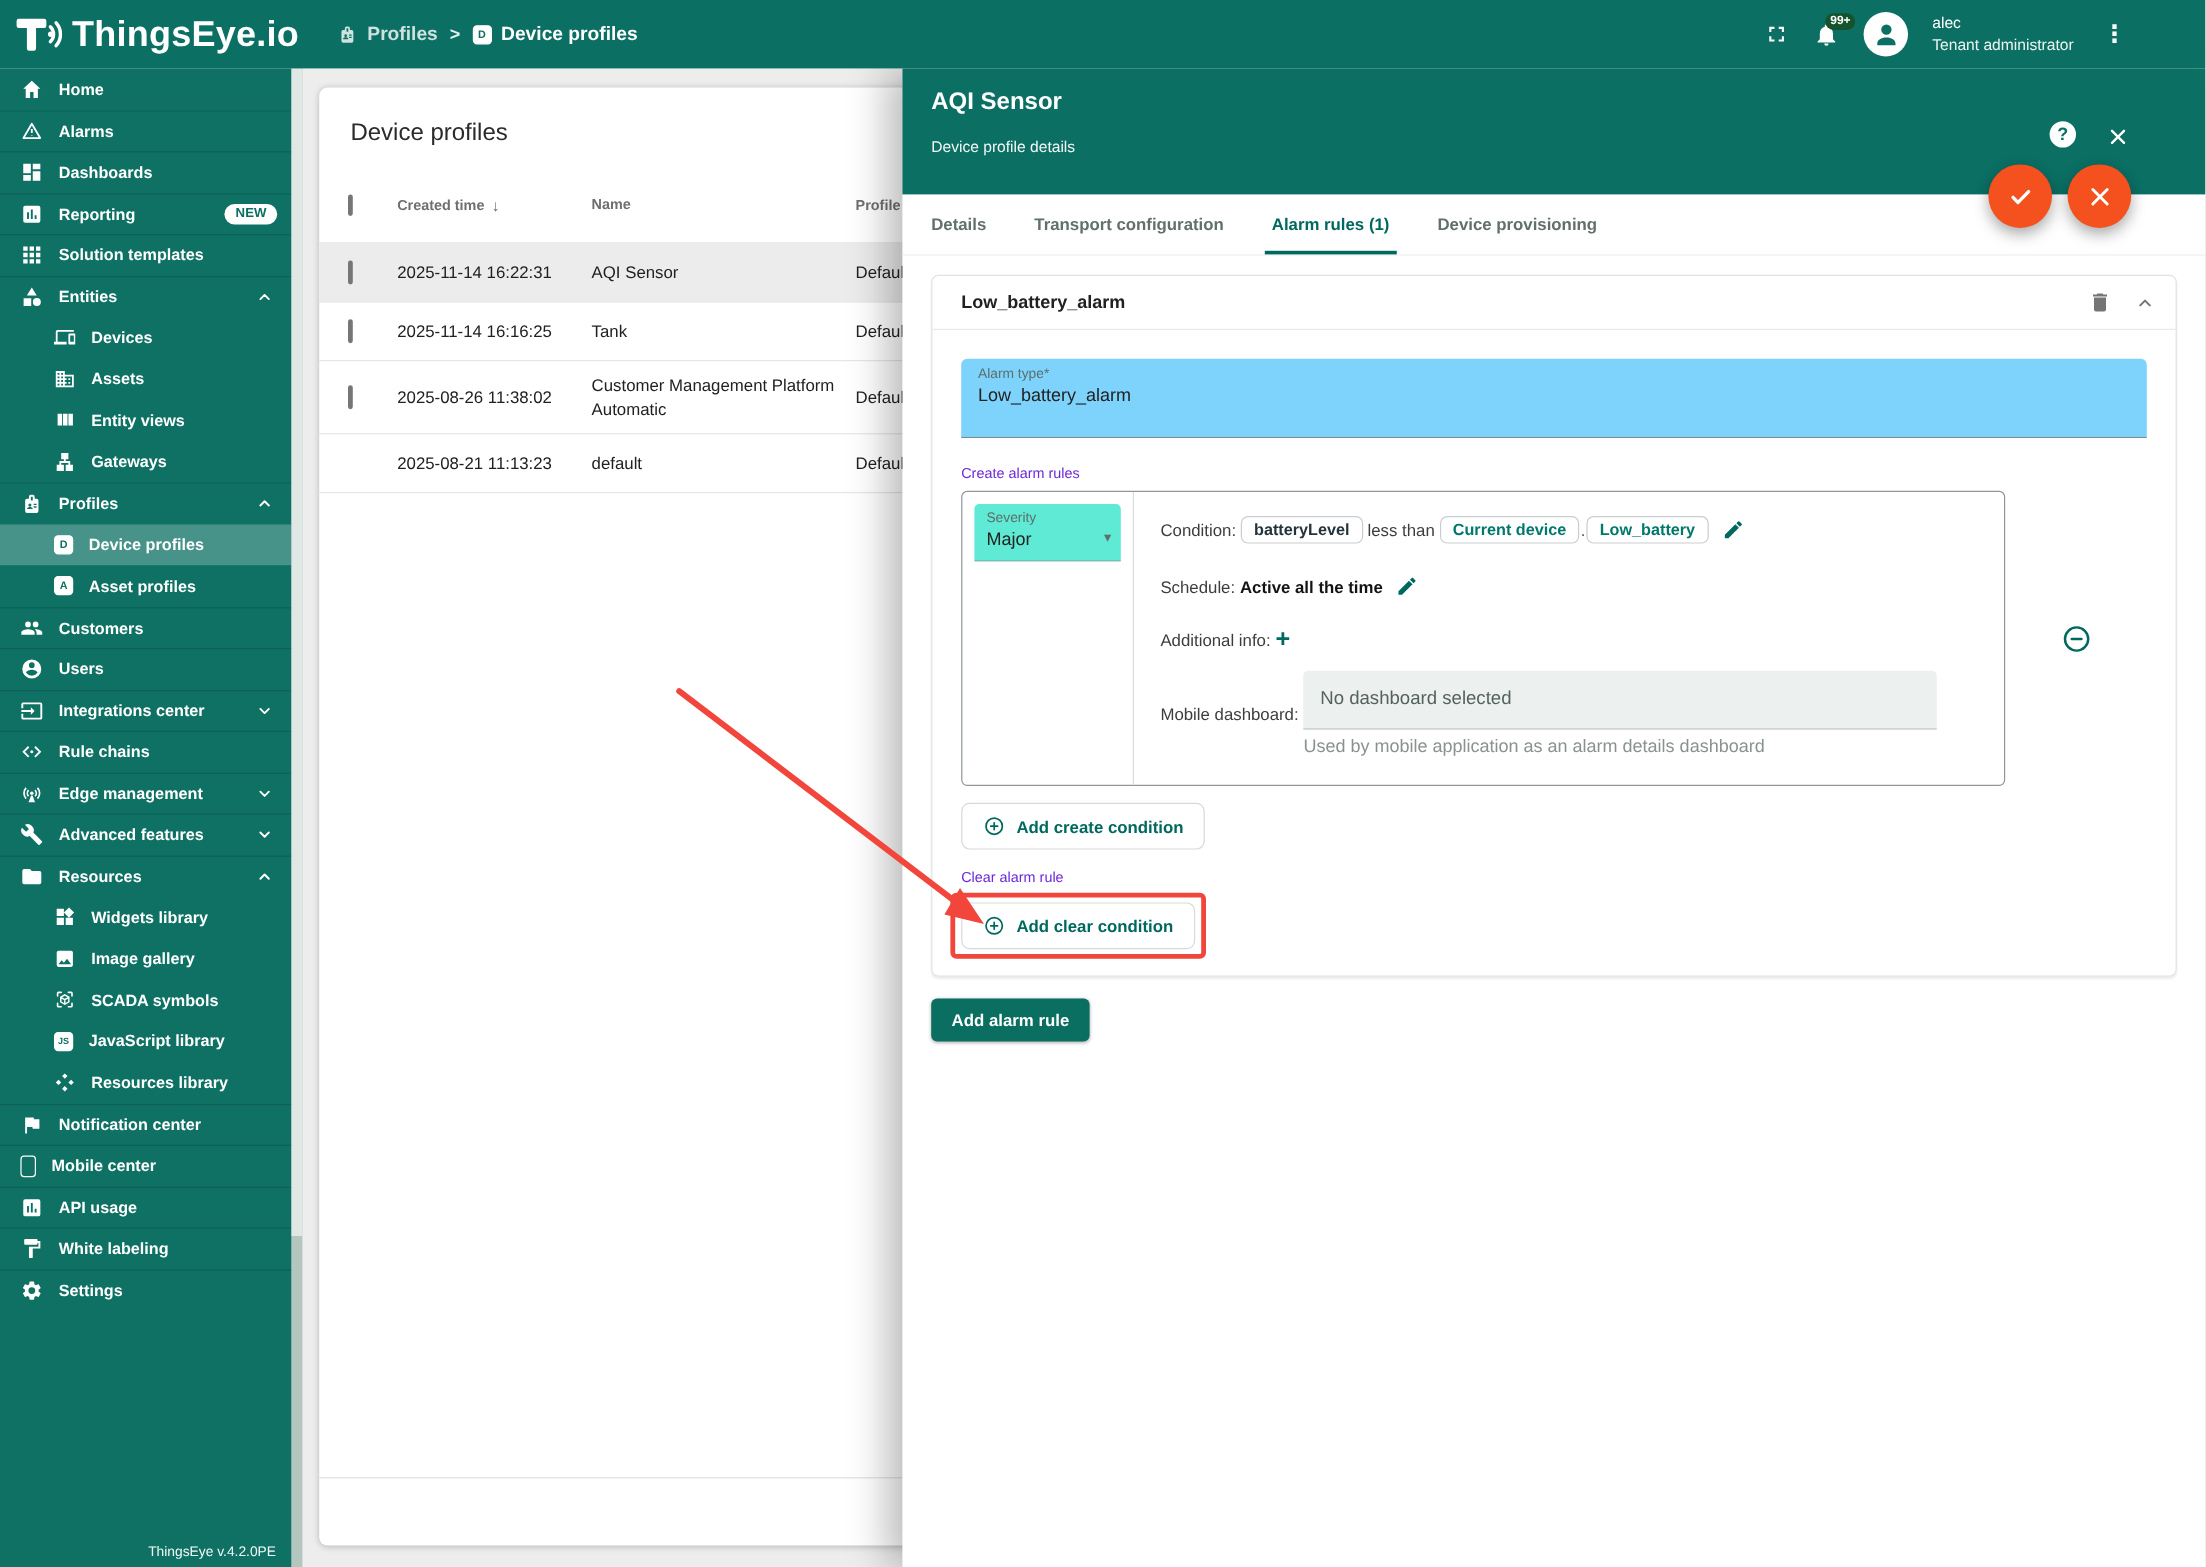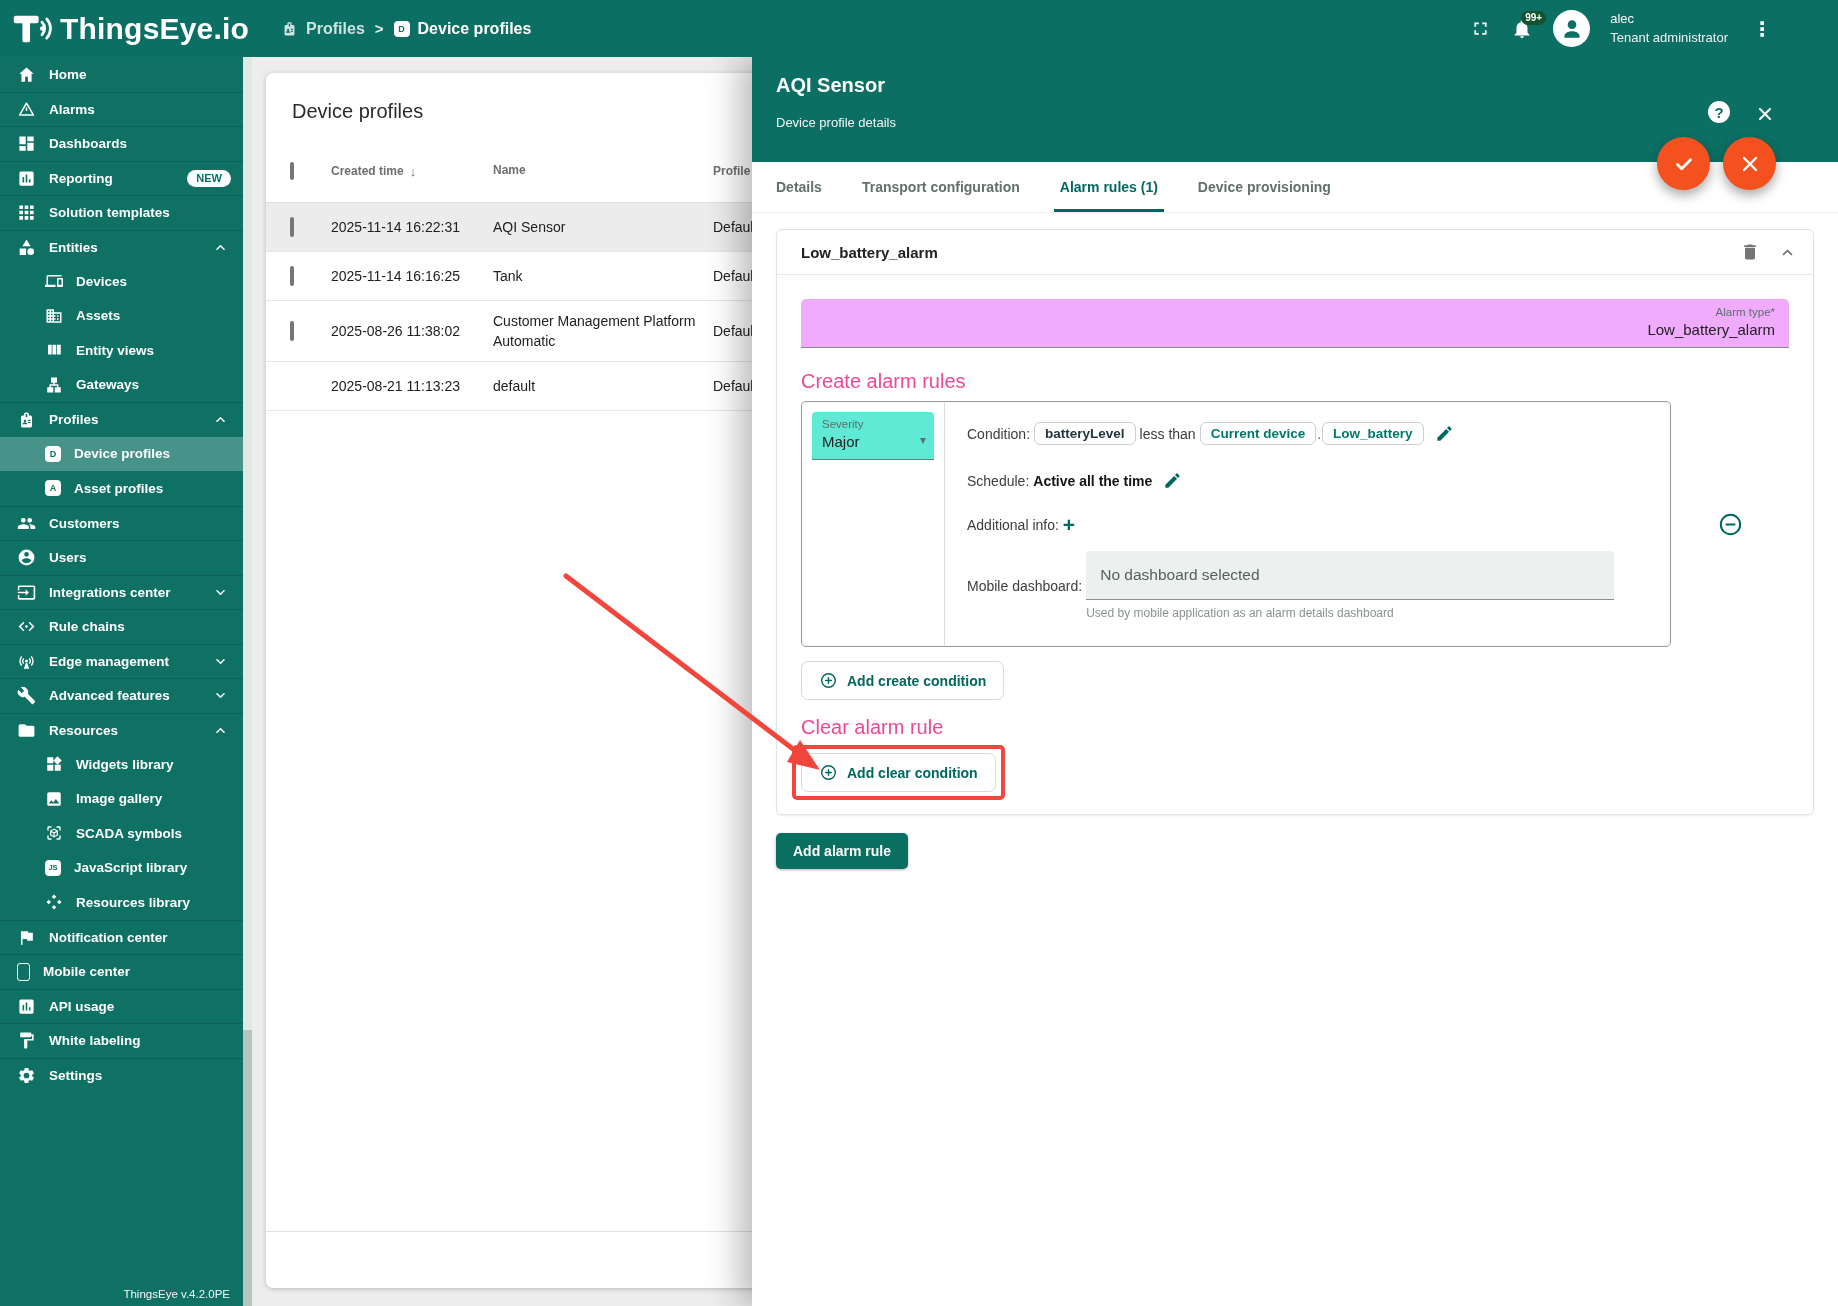--- a/index.html
+++ b/index.html
@@ -62,45 +62,45 @@
   .tab{padding:0 20px;height:100%;display:flex;align-items:center;font-size:14px;font-weight:bold;color:#61706d;position:relative;cursor:pointer;}
   .tab.t0{padding-left:0;}
   .tab.active{color:#00695f;}
   .tab.active::after{content:"";position:absolute;left:14px;right:14px;bottom:0;height:3px;background:#00695f;}
   .dbody{padding:16px 24px 0;}
   .rulecard{border:1px solid #dfe3e4;border-radius:6px;box-shadow:0 1px 2px rgba(0,0,0,.08);}
   .rc-head{height:44px;display:flex;align-items:center;padding:0 16px 0 24px;border-bottom:1px solid #e7eaea;}
   .rc-title{font-size:15px;font-weight:bold;color:#212121;}
   .rc-icons{margin-left:auto;display:flex;align-items:center;gap:18px;color:#757575;}
   .rc-body{padding:24px 24px 14px;}
-  .field{background:#f0abfc;border-radius:5px 5px 0 0;border-bottom:1px solid #7d8f8b;padding:7px 14px 9px;text-align:right;}
+  .field{background:#7dd3fc;border-radius:5px 5px 0 0;border-bottom:1px solid #7d8f8b;padding:7px 14px 26px;}
   .flabel{font-size:11.5px;color:#5c6f6b;}
   .fval{font-size:15px;color:#222;margin-top:3px;}
   .advrow{display:flex;justify-content:flex-end;align-items:center;gap:7px;margin:28px 120px 0 0;color:#616161;font-size:14px;cursor:pointer;}
-  .seclabel{color:#ec4899;font-size:20px;margin-top:22px;}
+  .seclabel{color:#6d28d9;font-size:12px;margin-top:22px;}
   .condwrap{display:flex;align-items:stretch;margin-top:8px;}
   .condbox{flex:1;border:1px solid #8f979a;border-radius:5px;display:flex;min-height:244px;background:#fff;}
   .sevcol{width:122px;padding:10px;border-right:1px solid #dadddd;flex:none;}
   .sevfield{background:#5eead4;border-bottom:1px solid #6d7c78;border-radius:4px 4px 0 0;padding:6px 10px 9px;position:relative;}
   .sevcaret{position:absolute;right:8px;top:21px;color:#5f6f6b;font-size:12px;}
   .condright{flex:1;padding:20px 20px 0 22px;}
   .crow{display:flex;align-items:center;gap:4px;font-size:14px;color:#3d3d3d;}
   .chip{border:1px solid #c9ced1;border-radius:6px;padding:3px 10px;font-weight:bold;font-size:13.5px;background:#fff;}
   .chip.dark{color:#24343c;}
   .chip.teal{color:#00796b;}
   .chipdot{color:#555;margin:0 -3px;}
   .pencil{color:#00695f;margin-left:7px;cursor:pointer;}
   .schedval{color:#141414;font-weight:bold;}
   .plus{color:#00695f;font-size:21px;font-weight:bold;line-height:1;cursor:pointer;}
   .rowsched{margin-top:26px;}
   .rowaddi{margin-top:24px;}
   .rowdash{margin-top:16px;}
   .dashfield{flex:1;margin-right:36px;}
   .dfbox{background:#ecf1f0;border-bottom:1px solid #87918e;height:48px;display:flex;align-items:center;padding:0 14px;font-size:15.5px;color:#55615e;border-radius:4px 4px 0 0;}
-  .dfhint{font-size:12px;color:#8a9290;margin-top:6px;}
+  .dfhint{font-size:15px;color:#8a9290;margin-top:6px;}
   .removecol{width:118px;display:flex;align-items:center;justify-content:center;color:#00695f;flex:none;}
   .btn-outline{display:inline-flex;align-items:center;gap:9px;border:1px solid #d6dadb;border-radius:7px;padding:9px 17px;color:#00695f;font-weight:bold;font-size:14px;background:#fff;cursor:pointer;}
   .mt14{margin-top:14px;}
   .redbox{display:inline-block;border:4px solid #f2453c;border-radius:5px;padding:4px 5px;margin:6px 0 0 -9px;}
   .btn-filled{display:inline-flex;background:#0a6e60;color:#fff;font-weight:bold;font-size:14px;padding:10px 17px;border-radius:5px;margin:18px 0 24px;box-shadow:0 1px 3px rgba(0,0,0,.3);cursor:pointer;}
   .annot{position:absolute;left:0;top:0;z-index:50;pointer-events:none;}
 </style>
 </head>
 <body>
 

